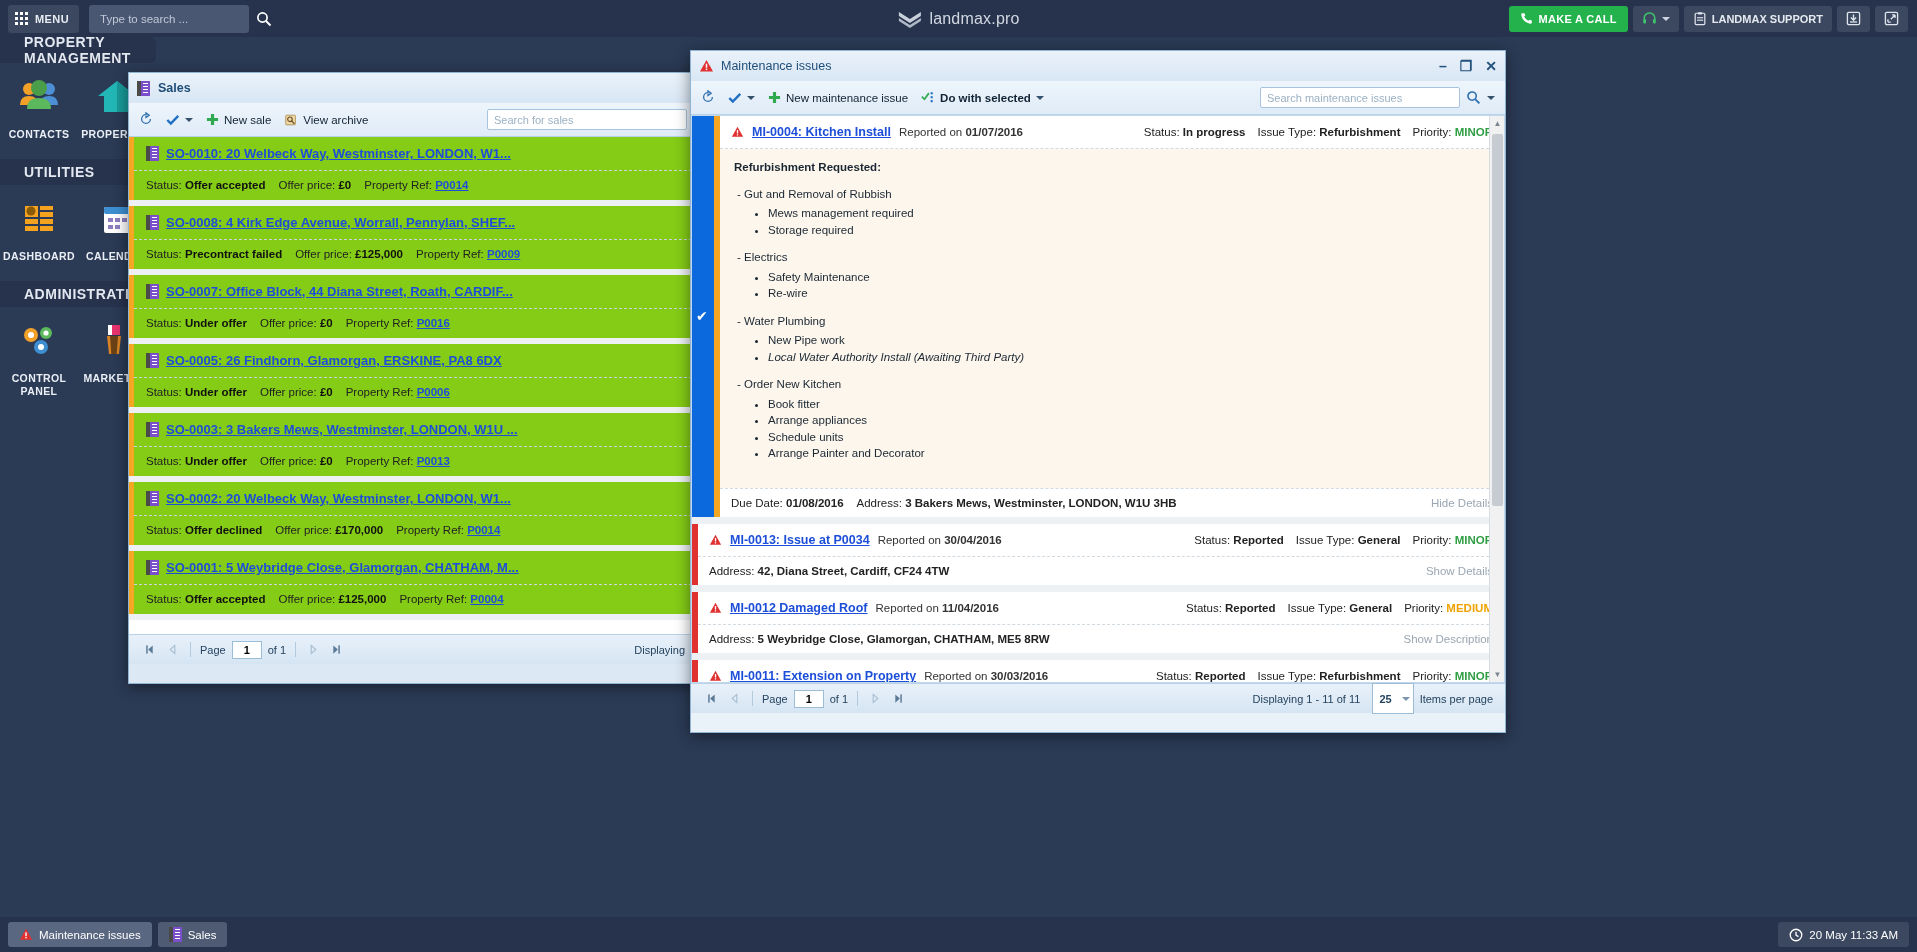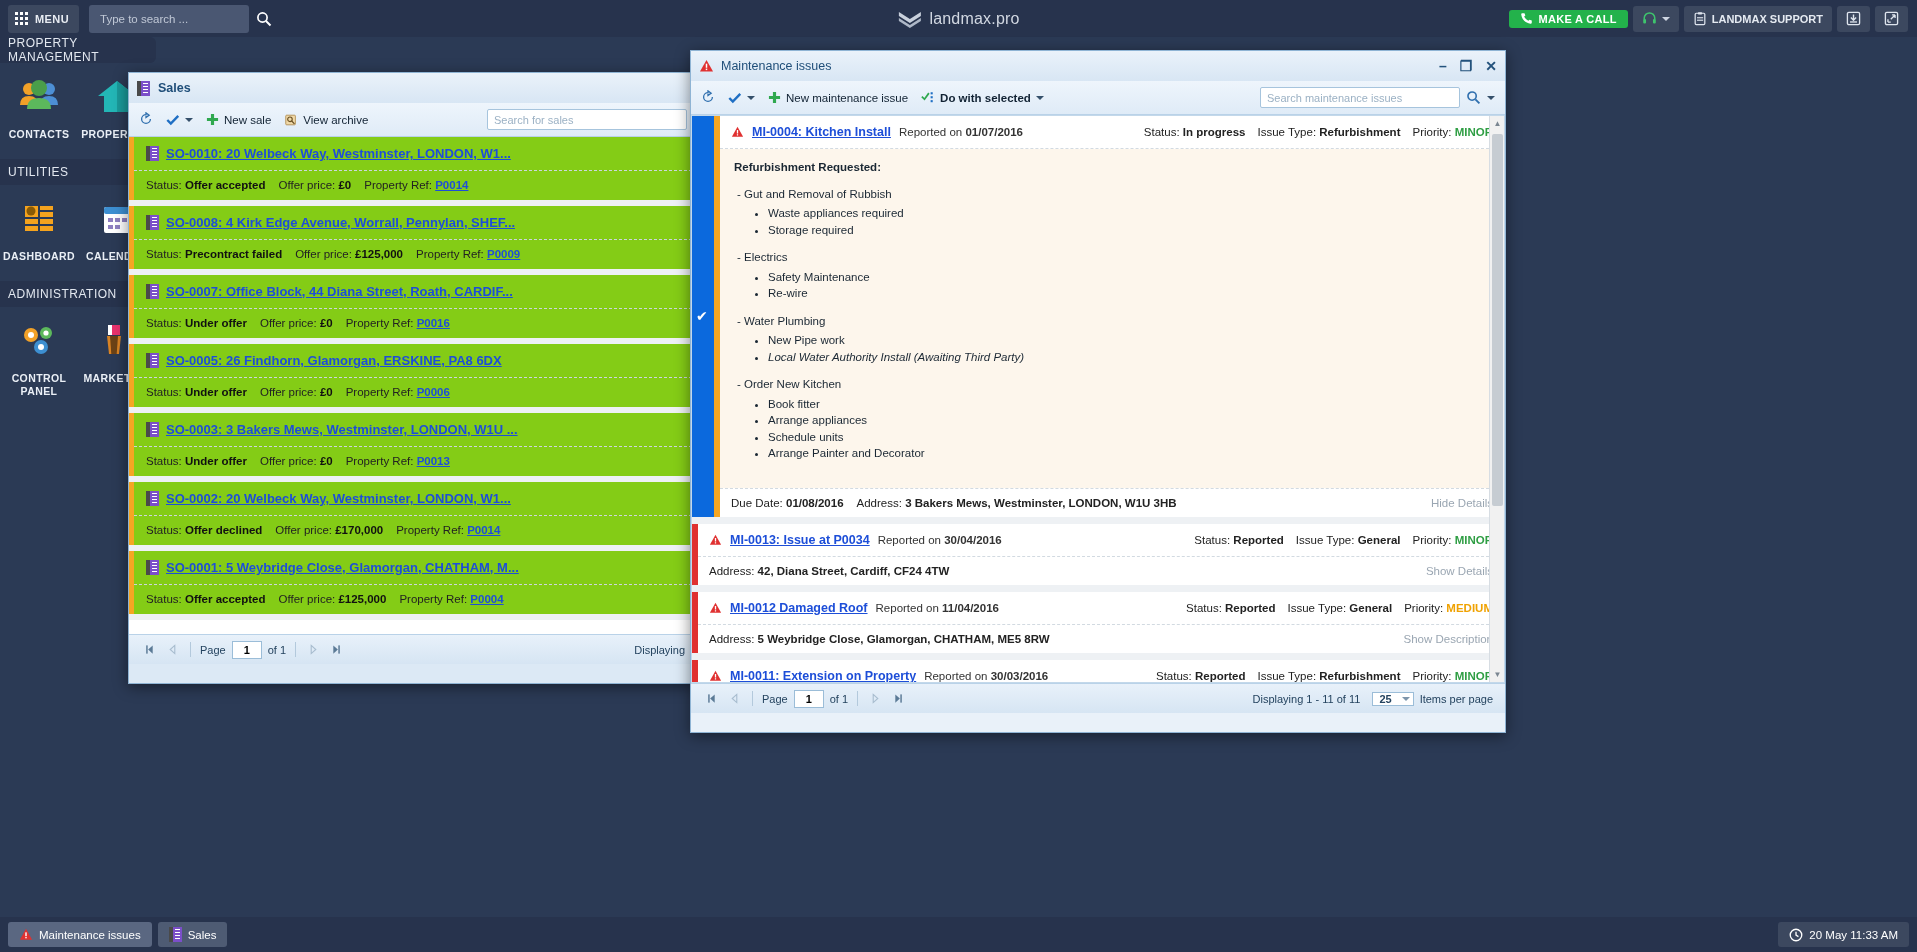--- a/index.html
+++ b/index.html
@@ -38,37 +38,37 @@
   .mag { width: 16px; height: 16px; flex: 0 0 16px; }
 
   .brand {
     position: absolute; left: 50%; transform: translateX(-50%);
     display: flex; align-items: center; gap: 8px;
   }
   .brand-name { color: #d2d8e2; font-size: 16px; letter-spacing: .2px; }
 
   .top-right { margin-left: auto; display: flex; align-items: center; gap: 5px; padding-right: 9px; }
   .call-btn {
-    background: #23b24b; border-radius: 3px; height: 18px; color: #fff;
+    background: #23b24b; border-radius: 3px; height: 26px; color: #fff;
     display: flex; align-items: center; gap: 6px; padding: 0 11px;
     font-size: 11px; font-weight: bold; letter-spacing: .3px; cursor: pointer;
   }
   .tb-btn {
     background: #3c485f; border-radius: 3px; height: 26px;
     display: flex; align-items: center; gap: 5px; padding: 0 9px;
     color: #e5eaf1; font-size: 11px; font-weight: bold; cursor: pointer;
   }
   .caret-d { width: 0; height: 0; border-left: 4px solid transparent; border-right: 4px solid transparent; border-top: 4px solid #cfd6e2; }
 
   
   #leftnav { position: absolute; top: 37px; left: 0; width: 310px; height: 880px; }
   .nav-section {
     height: 26px; background: #27334d; color: #e3e8f0;
-    font-size: 12px; letter-spacing: .5px; display: flex; align-items: center;
-    padding-left: 8px; border-radius: 0 6px 6px 0; width: 156px;
+    font-size: 14px; letter-spacing: .5px; display: flex; align-items: center;
+    padding-left: 24px; border-radius: 0 6px 6px 0; width: 156px; font-weight: bold;
   }
   .nav-grid { display: flex; padding: 14px 0 18px 0; }
   .nav-item { width: 78px; display: flex; flex-direction: column; align-items: center; cursor: pointer; }
   .nav-item .lbl {
     color: #eaeff6; font-size: 10.5px; font-weight: bold; letter-spacing: .4px;
     text-align: center; margin-top: 9px; line-height: 13px;
   }
   .ico-box { width: 46px; height: 42px; position: relative; }
 
   
@@ -623,21 +623,21 @@
               <b>Refurbishment</b></span>
             <span><span>Priority:</span>
               <b style="color:#2f9e44">MINOR</b></span>
           </span>
         </div>
 
         <div class="mi-desc">
           <h4>Refurbishment Requested:</h4>
           <p class="grp">- Gut and Removal of Rubbish</p>
           <ul>
-            <li>Waste appliances required</li>
+            <li>Mews management required</li>
             <li>Storage required</li>
           </ul>
           <p class="grp">- Electrics</p>
           <ul>
             <li>Safety Maintenance</li>
             <li>Re-wire</li>
           </ul>
           <p class="grp">- Water Plumbing</p>
           <ul>
             <li>New Pipe work</li>
@@ -774,21 +774,21 @@
           <path d="M3.5 1.5 L8.5 6 L3.5 10.5 Z" fill="none" stroke="#a8bdcf" stroke-width="1.2"></path>
         </svg>
     </span>
     <span class="pg-btn">
       <svg width="11" height="11" viewBox="0 0 12 12">
           <path d="M2.5 1.5 L7.5 6 L2.5 10.5 Z" fill="#5b7a96"></path>
           <rect x="8" y="1.5" width="1.6" height="9" fill="#5b7a96"></rect>
         </svg>
     </span>
     <span style="margin-left:auto">Displaying 1 - 11 of 11</span>
-    <span style="display:flex;align-items:center;border:1px solid #9bbdd8;background:#fff;height:14px;padding:0 3px 0 6px;gap:10px;margin-left:6px;cursor:pointer">
+    <span style="display:flex;align-items:center;border:1px solid #9bbdd8;background:#fff;height:31px;padding:0 3px 0 6px;gap:10px;margin-left:6px;cursor:pointer">
       <b>25</b>
       <span class="caret-d" style="border-top-color:#7d95ab"></span>
     </span>
     <span>Items per page</span>
   </div>
 </div>
 
 <div id="taskbar">
   <div class="task-btn">
     <svg width="14" height="13" viewBox="0 0 16 15">

